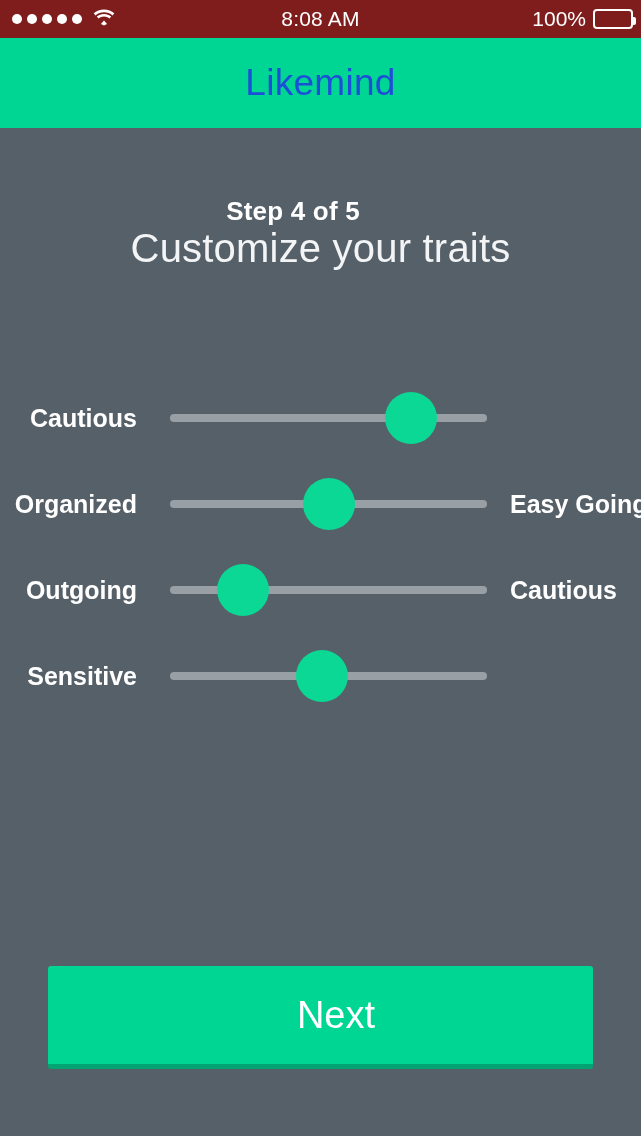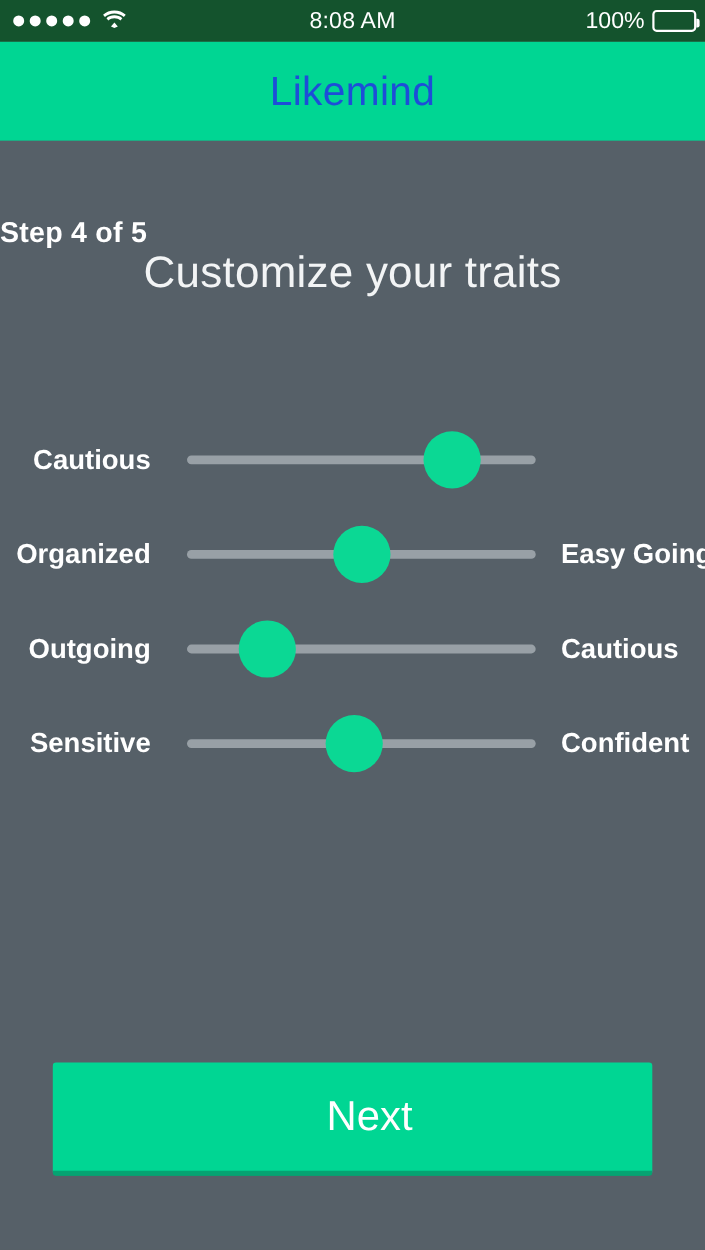--- a/index.html
+++ b/index.html
@@ -14,21 +14,21 @@
     font-family:"Liberation Sans", sans-serif;
     background:#566068;
     position:relative;
   }
 
   
   .statusbar {
     position:absolute;
     top:0; left:0;
     width:641px; height:38px;
-    background:#14532d;
+    background:#7f1d1d;
     color:#ffffff;
   }
 
   .sb-left {
     position:absolute;
     left:12px; top:0;
     height:38px;
     display:flex;
     align-items:center;
     gap:6px;
@@ -109,21 +109,21 @@
     top:128px; left:0;
     width:641px;
     height:1008px;
     background:#566068;
   }
 
   .step-label {
     position:absolute;
     top:68px; left:0;
     width:586px;
-    text-align:left;
+    text-align:center;
     color:#ffffff;
     font-size:26px;
     font-weight:700;
     letter-spacing:0.2px;
   }
 
   .page-heading {
     position:absolute;
     top:98px; left:0;
     width:641px;
@@ -288,21 +288,20 @@
       </div>
       <div class="trait-right">Cautious</div>
     </div>
 
     <div class="slider-row">
       <div class="trait-left">Sensitive</div>
       <div class="slider-track-wrap">
         <div class="slider-track"></div>
         <div class="slider-thumb" style="left: 48%;"></div>
       </div>
-      <div class="trait-right">Confident</div>
     </div>
 
 
   </div>
 
   <button class="next-button">Next</button>
 
 </div>
 
 </body></html>

